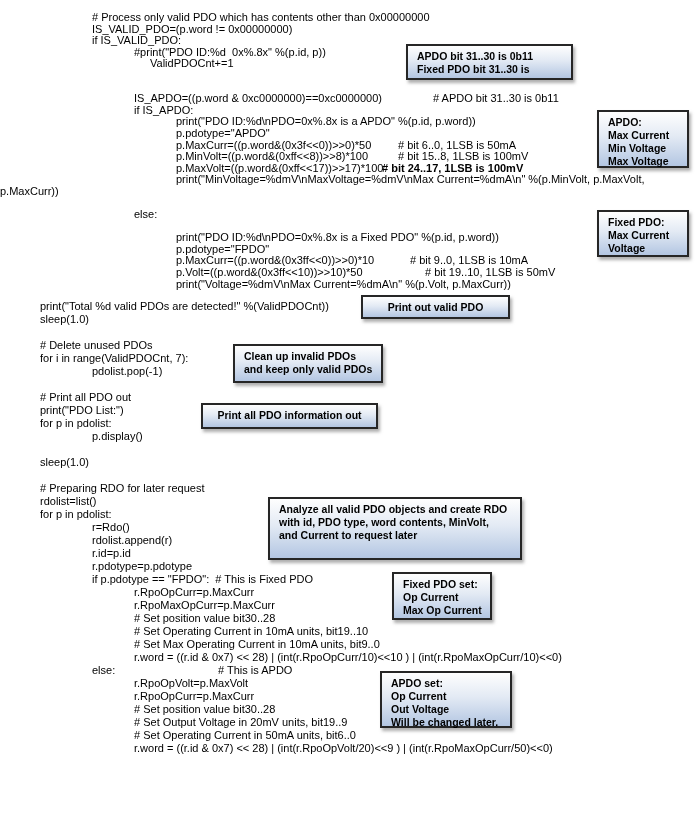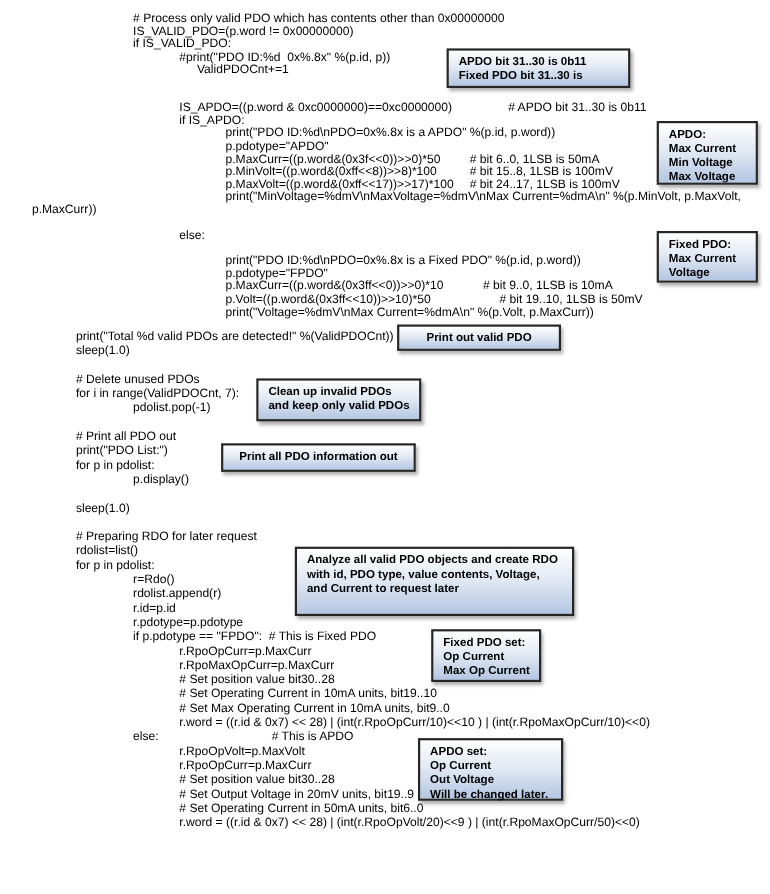--- a/index.html
+++ b/index.html
@@ -1,20 +1,20 @@
 <!DOCTYPE html>
 <html><head>
 <meta charset="utf-8">
 <style>
   html,body { margin:0; padding:0; background:#ffffff; }
   #canvas {
     position:relative; width:700px; height:813px; background:#ffffff;
     font-family:"Liberation Sans", sans-serif; overflow:hidden;
   }
-  .code-section { position:absolute; left:0; width:608px; font-size:11px; color:#000;padding-left:29px; }
+  .code-section { position:absolute; left:0; width:608px; font-size:11px; color:#000; }
   .code-line { position:relative; }
   .code-text, .code-comment { position:absolute; top:0; white-space:pre; }
   .callout {
     position:absolute; box-sizing:border-box;
     border:2px solid #262626;
     font-weight:bold; font-size:10.5px; line-height:13px;
     padding:4px 9px; color:#000;
     background:linear-gradient(180deg, #fefefe 0%, #e3eaf4 45%, #b3c6e2 100%);
     box-shadow:2px 3px 3px rgba(110,110,110,0.55);
   }
@@ -60,21 +60,21 @@
         <div class="code-line" style="height: 11.6px;">
           <span class="code-text" style="left: 176px;">p.MaxCurr=((p.word&amp;(0x3f&lt;&lt;0))&gt;&gt;0)*50</span>
           <span class="code-comment" style="left: 398px;"># bit 6..0, 1LSB is 50mA</span>
         </div>
         <div class="code-line" style="height: 11.6px;">
           <span class="code-text" style="left: 176px;">p.MinVolt=((p.word&amp;(0xff&lt;&lt;8))&gt;&gt;8)*100</span>
           <span class="code-comment" style="left: 398px;"># bit 15..8, 1LSB is 100mV</span>
         </div>
         <div class="code-line" style="height: 11.6px;">
           <span class="code-text" style="left: 176px;">p.MaxVolt=((p.word&amp;(0xff&lt;&lt;17))&gt;&gt;17)*100</span>
-          <span class="code-comment" style="left: 398px;"># bit 24..17, 1LSB is 100mV</span>
+          <span class="code-comment" style="left: 382px; font-weight: bold;"># bit 24..17, 1LSB is 100mV</span>
         </div>
         <div class="code-line" style="height: 11.6px;">
           <span class="code-text" style="left: 176px;">print("MinVoltage=%dmV\nMaxVoltage=%dmV\nMax Current=%dmA\n" %(p.MinVolt, p.MaxVolt,</span>
         </div>
         <div class="code-line" style="height: 11.6px;">
           <span class="code-text" style="left: 0px;">p.MaxCurr))</span>
         </div>
         <div class="code-line" style="height: 11.6px;"></div>
         <div class="code-line" style="height: 11.6px;">
           <span class="code-text" style="left: 134px;">else:</span>
@@ -220,21 +220,21 @@
       </div>
       <div class="callout" style="left: 233px; top: 344px; width: 150px; height: 39px; border-color: rgb(38, 38, 38); color: rgb(0, 0, 0);">
         <div class="callout-line">Clean up invalid PDOs</div>
         <div class="callout-line">and keep only valid PDOs</div>
       </div>
       <div class="callout center" style="left: 201px; top: 403px; width: 177px; height: 26px; border-color: rgb(38, 38, 38); color: rgb(0, 0, 0);">
         <div class="callout-line">Print all PDO information out</div>
       </div>
       <div class="callout" style="left: 268px; top: 497px; width: 254px; height: 63px; border-color: rgb(38, 38, 38); color: rgb(0, 0, 0);">
         <div class="callout-line">Analyze all valid PDO objects and create RDO</div>
-        <div class="callout-line">with id, PDO type, value contents, Voltage,</div>
+        <div class="callout-line">with id, PDO type, word contents, MinVolt,</div>
         <div class="callout-line">and Current to request later</div>
       </div>
       <div class="callout" style="left: 392px; top: 572px; width: 100px; height: 48px; border-color: rgb(38, 38, 38); color: rgb(0, 0, 0);">
         <div class="callout-line">Fixed PDO set:</div>
         <div class="callout-line">Op Current</div>
         <div class="callout-line">Max Op Current</div>
       </div>
       <div class="callout" style="left: 380px; top: 671px; width: 132px; height: 57px; border-color: rgb(38, 38, 38); color: rgb(0, 0, 0);">
         <div class="callout-line">APDO set:</div>
         <div class="callout-line">Op Current</div>

